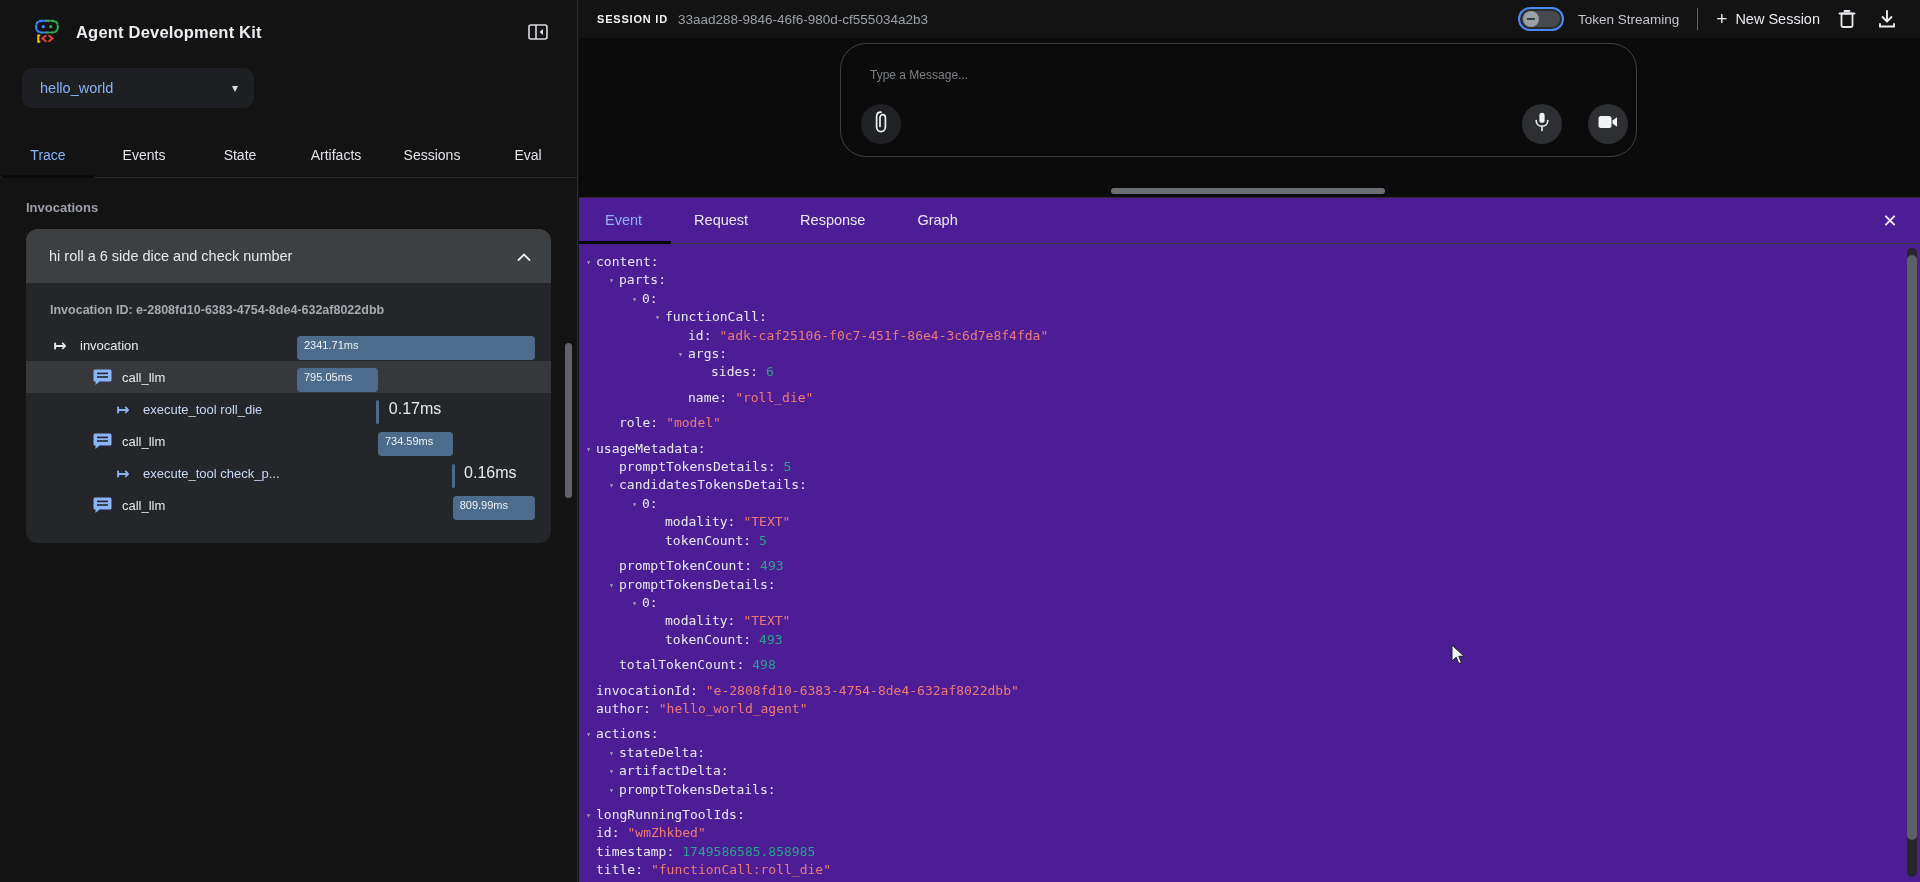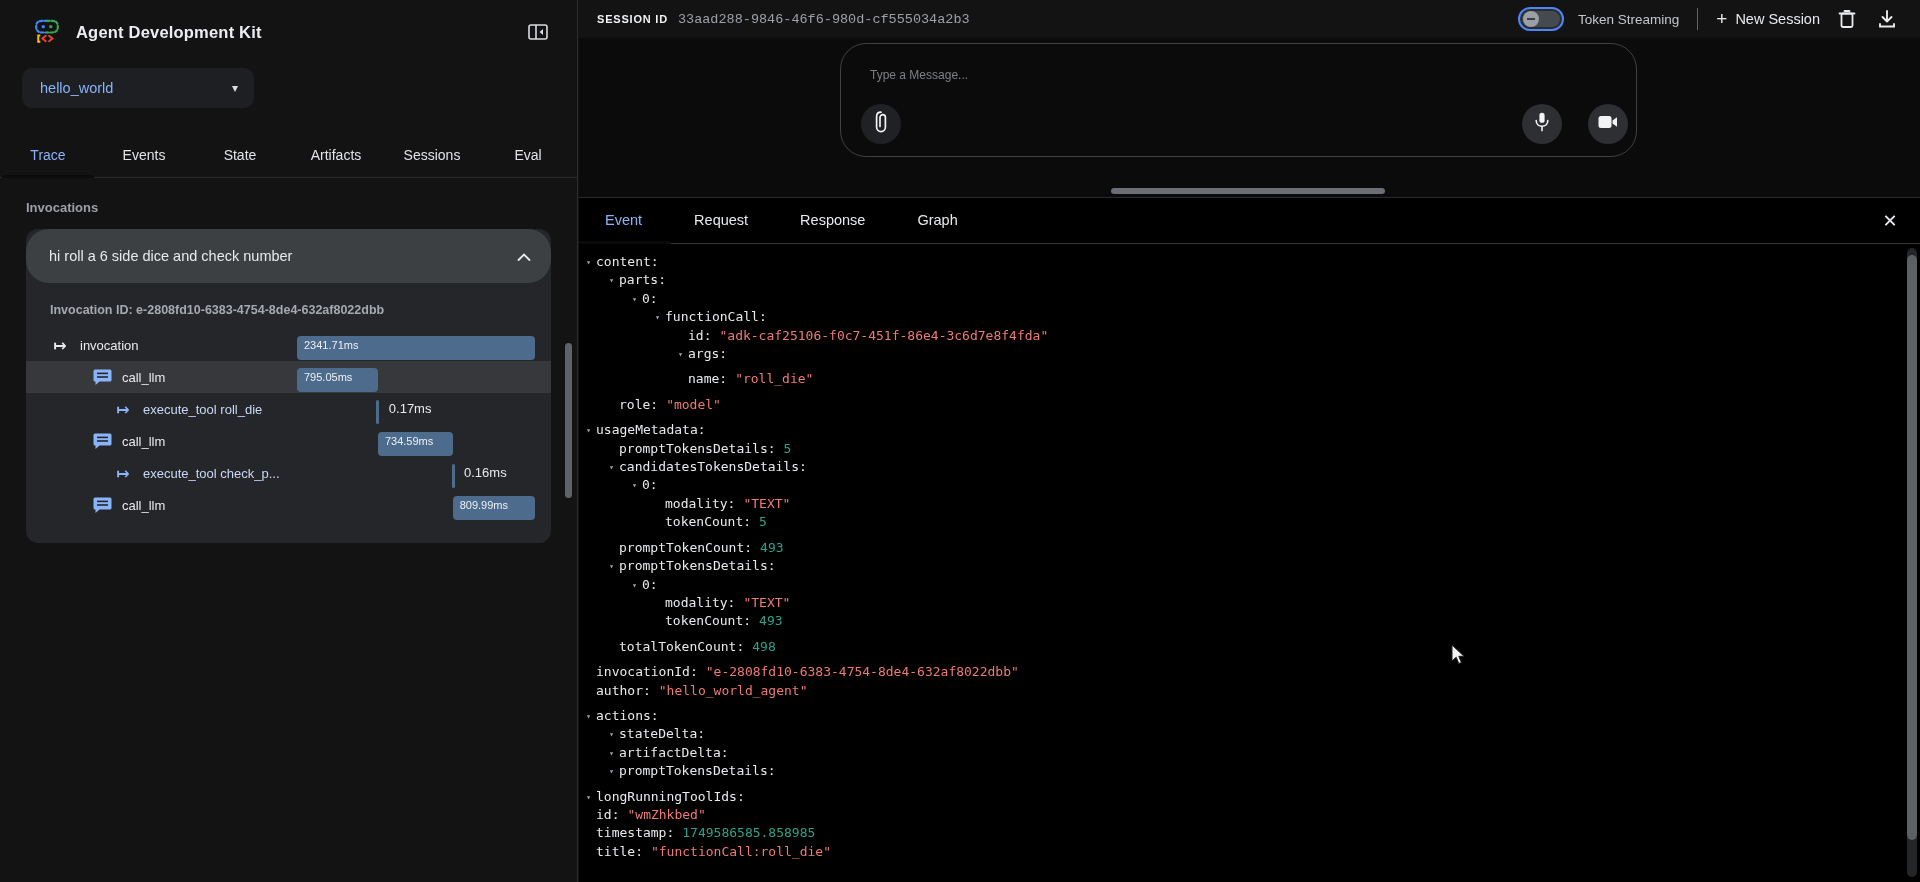--- a/index.html
+++ b/index.html
@@ -22,46 +22,46 @@
   .sb-tab { width:96px; text-align:center; padding:12px 0 14px; font-size:14px; color:#e1e3e6;
     position:relative; cursor:pointer; }
   .sb-tab.active { color:#8ab4f8; }
   .sb-tab.active::after { content:""; position:absolute; left:2px; right:2px; bottom:-1px;
     height:3px; background:#0b0c0d; }
 
   .invocations-label { color:#9aa0a6; font-size:13px; font-weight:600; margin:22px 0 0 26px; }
 
   .inv-card { margin:14px 26px 0; background:#252629; border-radius:12px; overflow:hidden; }
   .inv-card-header { background:#3c4043; padding:19px 20px 19px 23px; display:flex;
-    align-items:center; color:#e8eaed; font-size:14.5px; cursor:pointer;border-radius:23px; }
+    align-items:center; color:#e8eaed; font-size:14.5px; cursor:pointer; }
   .inv-card-header .chev { margin-left:auto; }
   .inv-card-body { padding:20px 0 22px; }
   .inv-id { color:#a6aaaf; font-size:12.5px; font-weight:700; margin:0 16px 12px 24px; }
 
   .trace-row { display:flex; align-items:center; height:32px; padding:0 16px 0 24px; cursor:pointer; }
   .trace-row.highlight { background:#36383c; }
   .trace-label { display:flex; align-items:center; gap:10px; width:247px; flex:none;
     white-space:nowrap; color:#e8eaed; font-size:13px; font-weight:500; }
   .trace-row.tool .trace-label { color:#c9d9f6; }
   .trace-icon { width:20px; height:20px; flex:none; display:flex; align-items:center; justify-content:center; }
   .mapsto { font-family:"DejaVu Sans", sans-serif; font-size:16px; font-weight:700; color:#e8eaed; }
   .trace-row.tool .mapsto { color:#8ab4f8; }
   .trace-timeline { flex:1; position:relative; height:18px; }
   .trace-bar { position:absolute; top:0; height:24px; background:#4d6b8c; border-radius:4px;
     color:#eef1f4; font-size:11px; line-height:18px; padding-left:7px; white-space:nowrap; }
   .trace-bar.sliver { padding-left:0; border-radius:2px; }
-  .t-out { position:absolute; top:0; color:#e8eaed; font-size:13px; line-height:18px; white-space:nowrap; }
+  .t-out { position:absolute; top:0; color:#e8eaed; font-size:16px; line-height:18px; white-space:nowrap; }
   .sb-scroll { position:absolute; right:5px; top:343px; width:7px; height:155px;
     background:#5f6368; border-radius:4px; }
 
   
   .main { position:absolute; left:579px; top:0; right:0; height:882px; background:#131314; }
   .main-header { height:38px; display:flex; align-items:center; padding:0 20px 0 18px; }
   .sess-label { color:#f1f3f4; font-size:11px; font-weight:700; letter-spacing:.8px; }
-  .sess-id { color:#9da1a6; font-size:13.5px; margin-left:10px; font-family:Liberation Mono, monospace; }
+  .sess-id { color:#9da1a6; font-size:13.5px; margin-left:10px; font-family:Liberation Sans, sans-serif; }
   .header-right { margin-left:auto; display:flex; align-items:center; gap:14px; }
   .toggle { width:46px; height:24px; border:2px solid #4b87f6; border-radius:14px; padding:2px;
     background:#2a2b2e; cursor:pointer; }
   .toggle-track { width:100%; height:100%; background:#46494d; border-radius:9px; position:relative; }
   .toggle-knob { position:absolute; left:1px; top:0px; width:16px; height:16px; border-radius:50%;
     background:#9aa0a6; display:flex; align-items:center; justify-content:center; }
   .toggle-knob .minus { width:8px; height:2px; background:#3c4043; }
   .tok-label { color:#c4c7cb; font-size:13.5px; }
   .vdiv { width:1px; height:22px; background:#5f6368; margin:0 4px; }
   .new-session { display:flex; align-items:center; gap:8px; color:#e8eaed; font-size:14.5px; cursor:pointer; }
@@ -73,21 +73,21 @@
     border:1px solid #3e4043; border-radius:26px; }
   .msg-placeholder { position:absolute; left:29px; top:24px; color:#7d8083; font-size:12px; }
   .attach-btn { position:absolute; left:20px; bottom:12px; width:40px; height:40px; border-radius:50%;
     background:#202124; display:flex; align-items:center; justify-content:center; cursor:pointer; }
   .mic-btn, .cam-btn { position:absolute; bottom:12px; width:40px; height:40px; border-radius:50%;
     background:#2e2f33; display:flex; align-items:center; justify-content:center; cursor:pointer; }
   .mic-btn { right:74px; } .cam-btn { right:8px; }
   .hscroll { position:absolute; top:150px; left:532px; width:274px; height:6px;
     background:#6b6f73; border-radius:3px; }
 
-  .detail { position:absolute; top:197px; left:0; right:0; bottom:0; background:#000000;
+  .detail { position:absolute; top:197px; left:0; right:0; bottom:0; background:#4c1d95;
     border-top:1px solid #2a2b2d; }
   .detail-tabs { display:flex; align-items:center; height:46px; padding:0 16px 0 0;
     border-bottom:1px solid #38393c; position:relative; }
   .d-tab { padding:0 26px; font-size:14.5px; color:#e8eaed; line-height:45px; cursor:pointer; }
   .d-tab:first-child { padding-left:36px; }
   .d-tab.active { color:#8ab4f8; }
   .d-ink { position:absolute; left:0; bottom:-1px; width:92px; height:3px; background:#0a0a0b; }
   .close-btn { margin-left:auto; width:28px; height:28px; display:flex; align-items:center;
     justify-content:center; color:#e8eaed; font-size:18px; cursor:pointer; }
 
@@ -326,20 +326,21 @@
           <div class="d-tab">Graph</div>
           <span class="close-btn">✕</span>
       </div>
       <div class="json-tree" id="json-tree">
           <div class="json-line" style="padding-left: 0px;"><span class="j-arrow">▾</span><span class="j-key">content:</span></div>
           <div class="json-line" style="padding-left: 23px;"><span class="j-arrow">▾</span><span class="j-key">parts:</span></div>
           <div class="json-line" style="padding-left: 46px;"><span class="j-arrow">▾</span><span class="j-key">0:</span></div>
           <div class="json-line" style="padding-left: 69px;"><span class="j-arrow">▾</span><span class="j-key">functionCall:</span></div>
           <div class="json-line" style="padding-left: 92px;"><span class="j-arrow hidden">▾</span><span class="j-key">id:</span><span class="j-val v-string">"adk-caf25106-f0c7-451f-86e4-3c6d7e8f4fda"</span></div>
           <div class="json-line" style="padding-left: 92px;"><span class="j-arrow">▾</span><span class="j-key">args:</span></div>
+          <div class="json-line" style="padding-left: 115px;"><span class="j-arrow hidden">▾</span><span class="j-key">sides:</span><span class="j-val v-number">6</span></div>
           <div class="json-line gap" style="padding-left: 92px;"><span class="j-arrow hidden">▾</span><span class="j-key">name:</span><span class="j-val v-string">"roll_die"</span></div>
           <div class="json-line gap" style="padding-left: 23px;"><span class="j-arrow hidden">▾</span><span class="j-key">role:</span><span class="j-val v-string">"model"</span></div>
           <div class="json-line gap" style="padding-left: 0px;"><span class="j-arrow">▾</span><span class="j-key">usageMetadata:</span></div>
           <div class="json-line" style="padding-left: 23px;"><span class="j-arrow hidden">▾</span><span class="j-key">promptTokensDetails:</span><span class="j-val v-number">5</span></div>
           <div class="json-line" style="padding-left: 23px;"><span class="j-arrow">▾</span><span class="j-key">candidatesTokensDetails:</span></div>
           <div class="json-line" style="padding-left: 46px;"><span class="j-arrow">▾</span><span class="j-key">0:</span></div>
           <div class="json-line" style="padding-left: 69px;"><span class="j-arrow hidden">▾</span><span class="j-key">modality:</span><span class="j-val v-string">"TEXT"</span></div>
           <div class="json-line" style="padding-left: 69px;"><span class="j-arrow hidden">▾</span><span class="j-key">tokenCount:</span><span class="j-val v-number">5</span></div>
           <div class="json-line gap" style="padding-left: 23px;"><span class="j-arrow hidden">▾</span><span class="j-key">promptTokenCount:</span><span class="j-val v-number">493</span></div>
           <div class="json-line" style="padding-left: 23px;"><span class="j-arrow">▾</span><span class="j-key">promptTokensDetails:</span></div>

